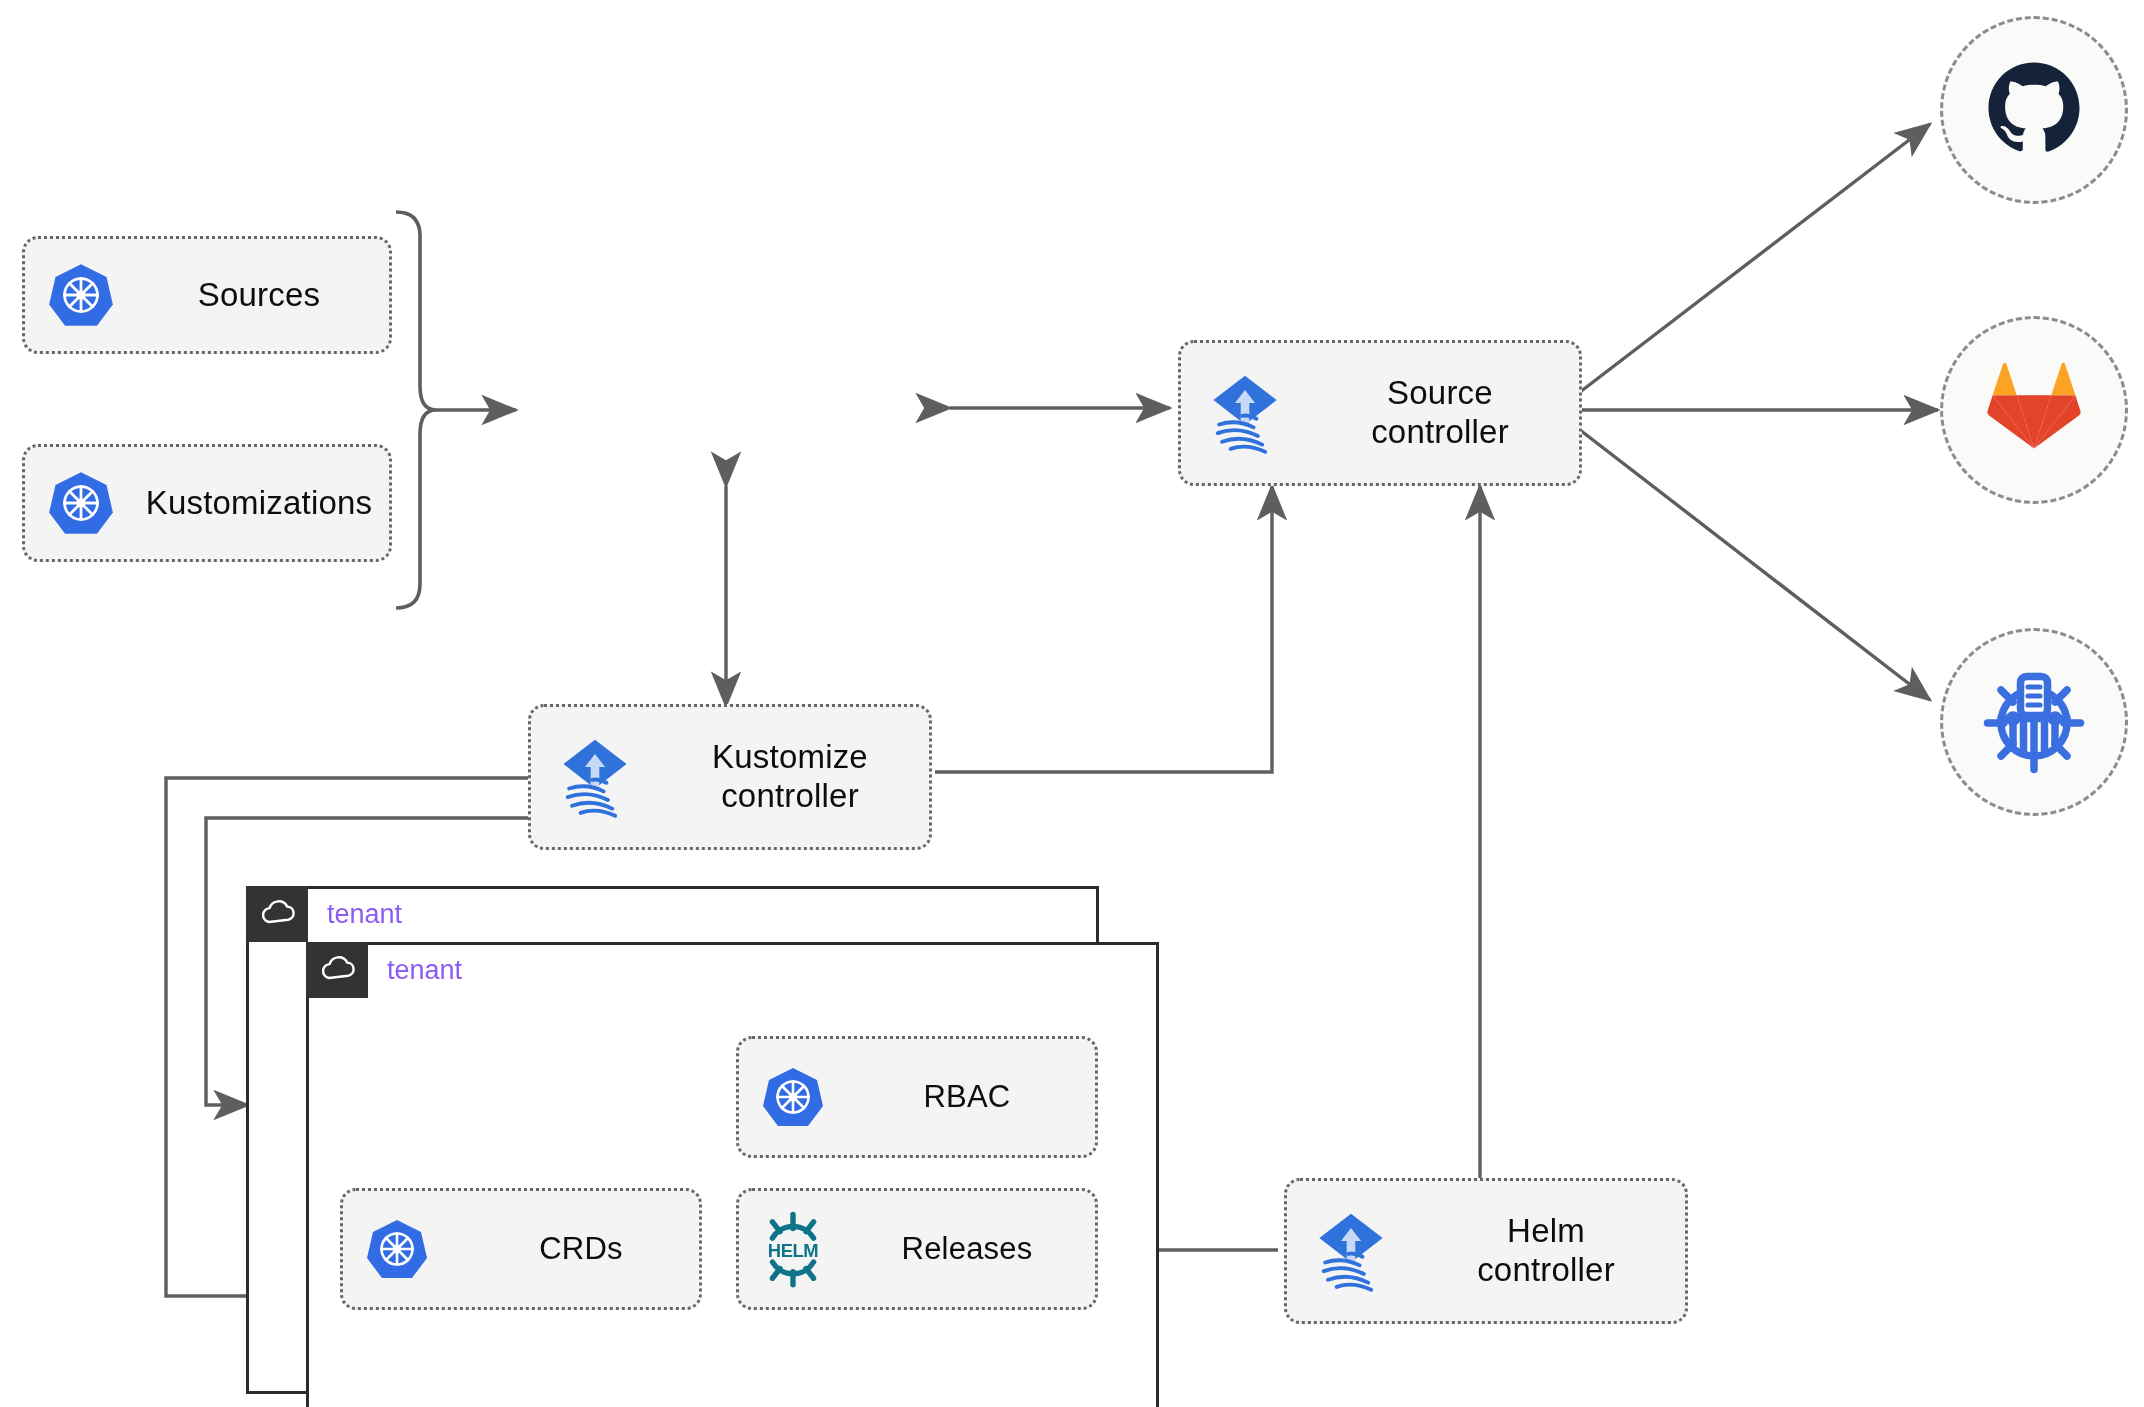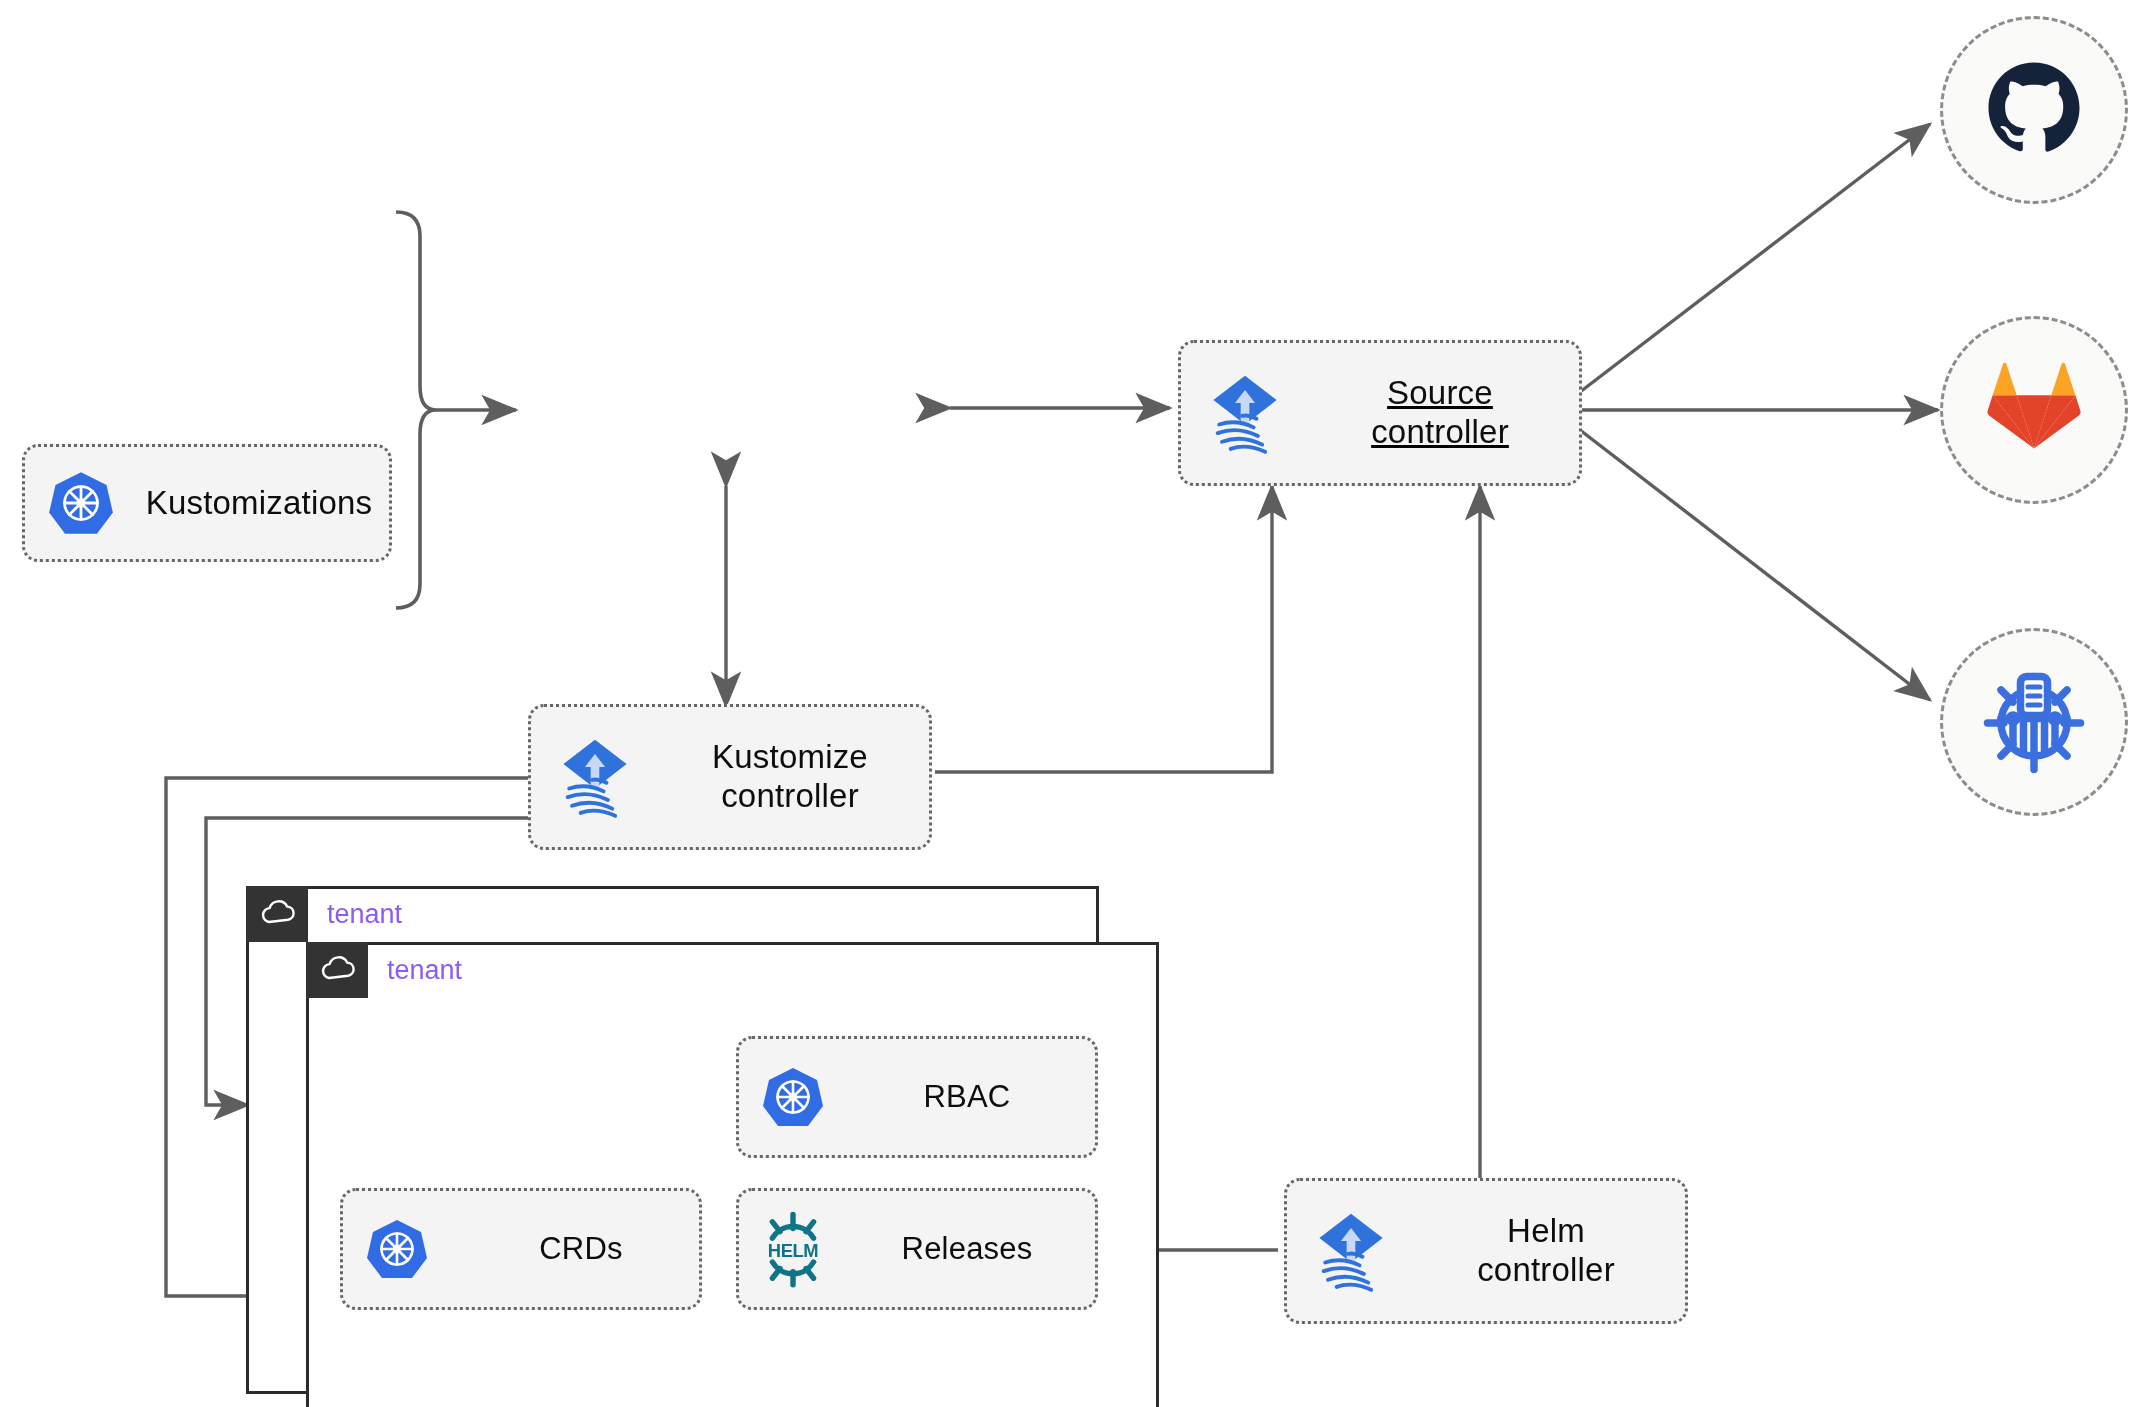--- a/index.html
+++ b/index.html
@@ -101,20 +101,40 @@
     <div class="tab" style="width:62px;">
       <span>
         <svg width="40" height="28" viewBox="0 0 40 28">
           <path d="M11,24 a7,7 0 0 1 0.6,-13.9 a9.5,9.5 0 0 1 17.6,-1.5 a6.6,6.6 0 0 1 0.9,13.1 Z" fill="none" stroke="#ffffff" stroke-width="2.4" stroke-linejoin="round"></path>
         </svg>
       </span>
     </div>
     <div class="tabname" style="left:62px;">tenant</div>
   </div>
 
+  <div class="node" style="left:22px;top:236px;width:370px;height:118px;">
+    <span class="ico" style="width:112px;">
+      <svg width="68" height="68" viewBox="0 0 64 64">
+        <path d="M32 3 L56 15 L62 41 L47 61 L17 61 L2 41 L8 15 Z" fill="#326CE5"></path>
+        <g fill="none" stroke="#ffffff" stroke-width="2.6" stroke-linecap="round">
+          <circle cx="32" cy="32" r="15.5"></circle>
+          <circle cx="32" cy="32" r="4.2" fill="#ffffff" stroke="none"></circle>
+          <path d="M32 16.5 L32 27.8"></path>
+            <path d="M32 36.2 L32 47.5"></path>
+          <path d="M16.5 32 L27.8 32"></path>
+            <path d="M36.2 32 L47.5 32"></path>
+          <path d="M21 21 L29 29"></path>
+            <path d="M35 35 L43 43"></path>
+          <path d="M43 21 L35 29"></path>
+            <path d="M29 35 L21 43"></path>
+        </g>
+      </svg>
+    </span>
+    <span class="lbl">Sources</span>
+  </div>
 
   <div class="node" style="left:22px;top:444px;width:370px;height:118px;">
     <span class="ico" style="width:112px;">
       <svg width="68" height="68" viewBox="0 0 64 64">
         <path d="M32 3 L56 15 L62 41 L47 61 L17 61 L2 41 L8 15 Z" fill="#326CE5"></path>
         <g fill="none" stroke="#ffffff" stroke-width="2.6" stroke-linecap="round">
           <circle cx="32" cy="32" r="15.5"></circle>
           <circle cx="32" cy="32" r="4.2" fill="#ffffff" stroke="none"></circle>
           <path d="M32 16.5 L32 27.8"></path>
             <path d="M32 36.2 L32 47.5"></path>
@@ -124,21 +144,21 @@
             <path d="M35 35 L43 43"></path>
           <path d="M43 21 L35 29"></path>
             <path d="M29 35 L21 43"></path>
         </g>
       </svg>
     </span>
     <span class="lbl">Kustomizations</span>
   </div>
 
 
-  <div class="node" style="left:1178px;top:340px;width:404px;height:146px;text-decoration:underline;">
+  <div class="node" style="left:1178px;top:340px;width:404px;height:146px;">
     <span class="ico" style="width:128px;">
       <svg width="92" height="92" viewBox="0 0 64 64">
         <path d="M32 6 L54 23 L32 40 L10 23 Z" fill="#3072DC"></path>
         <path d="M32 16 L39 25 L35 25 L35 39 L29 39 L29 25 L25 25 Z" fill="#c7d9f7"></path>
         <g stroke="#3072DC" stroke-width="2.7" fill="none" stroke-linecap="round">
           <path d="M14 40 Q 26 36 38 42"></path>
           <path d="M13 46 Q 27 41 41 48"></path>
           <path d="M16 52 Q 30 47 44 54"></path>
           <path d="M22 57 Q 33 53 46 59"></path>
           <path d="M30 34 Q 35 33 40 36"></path>

